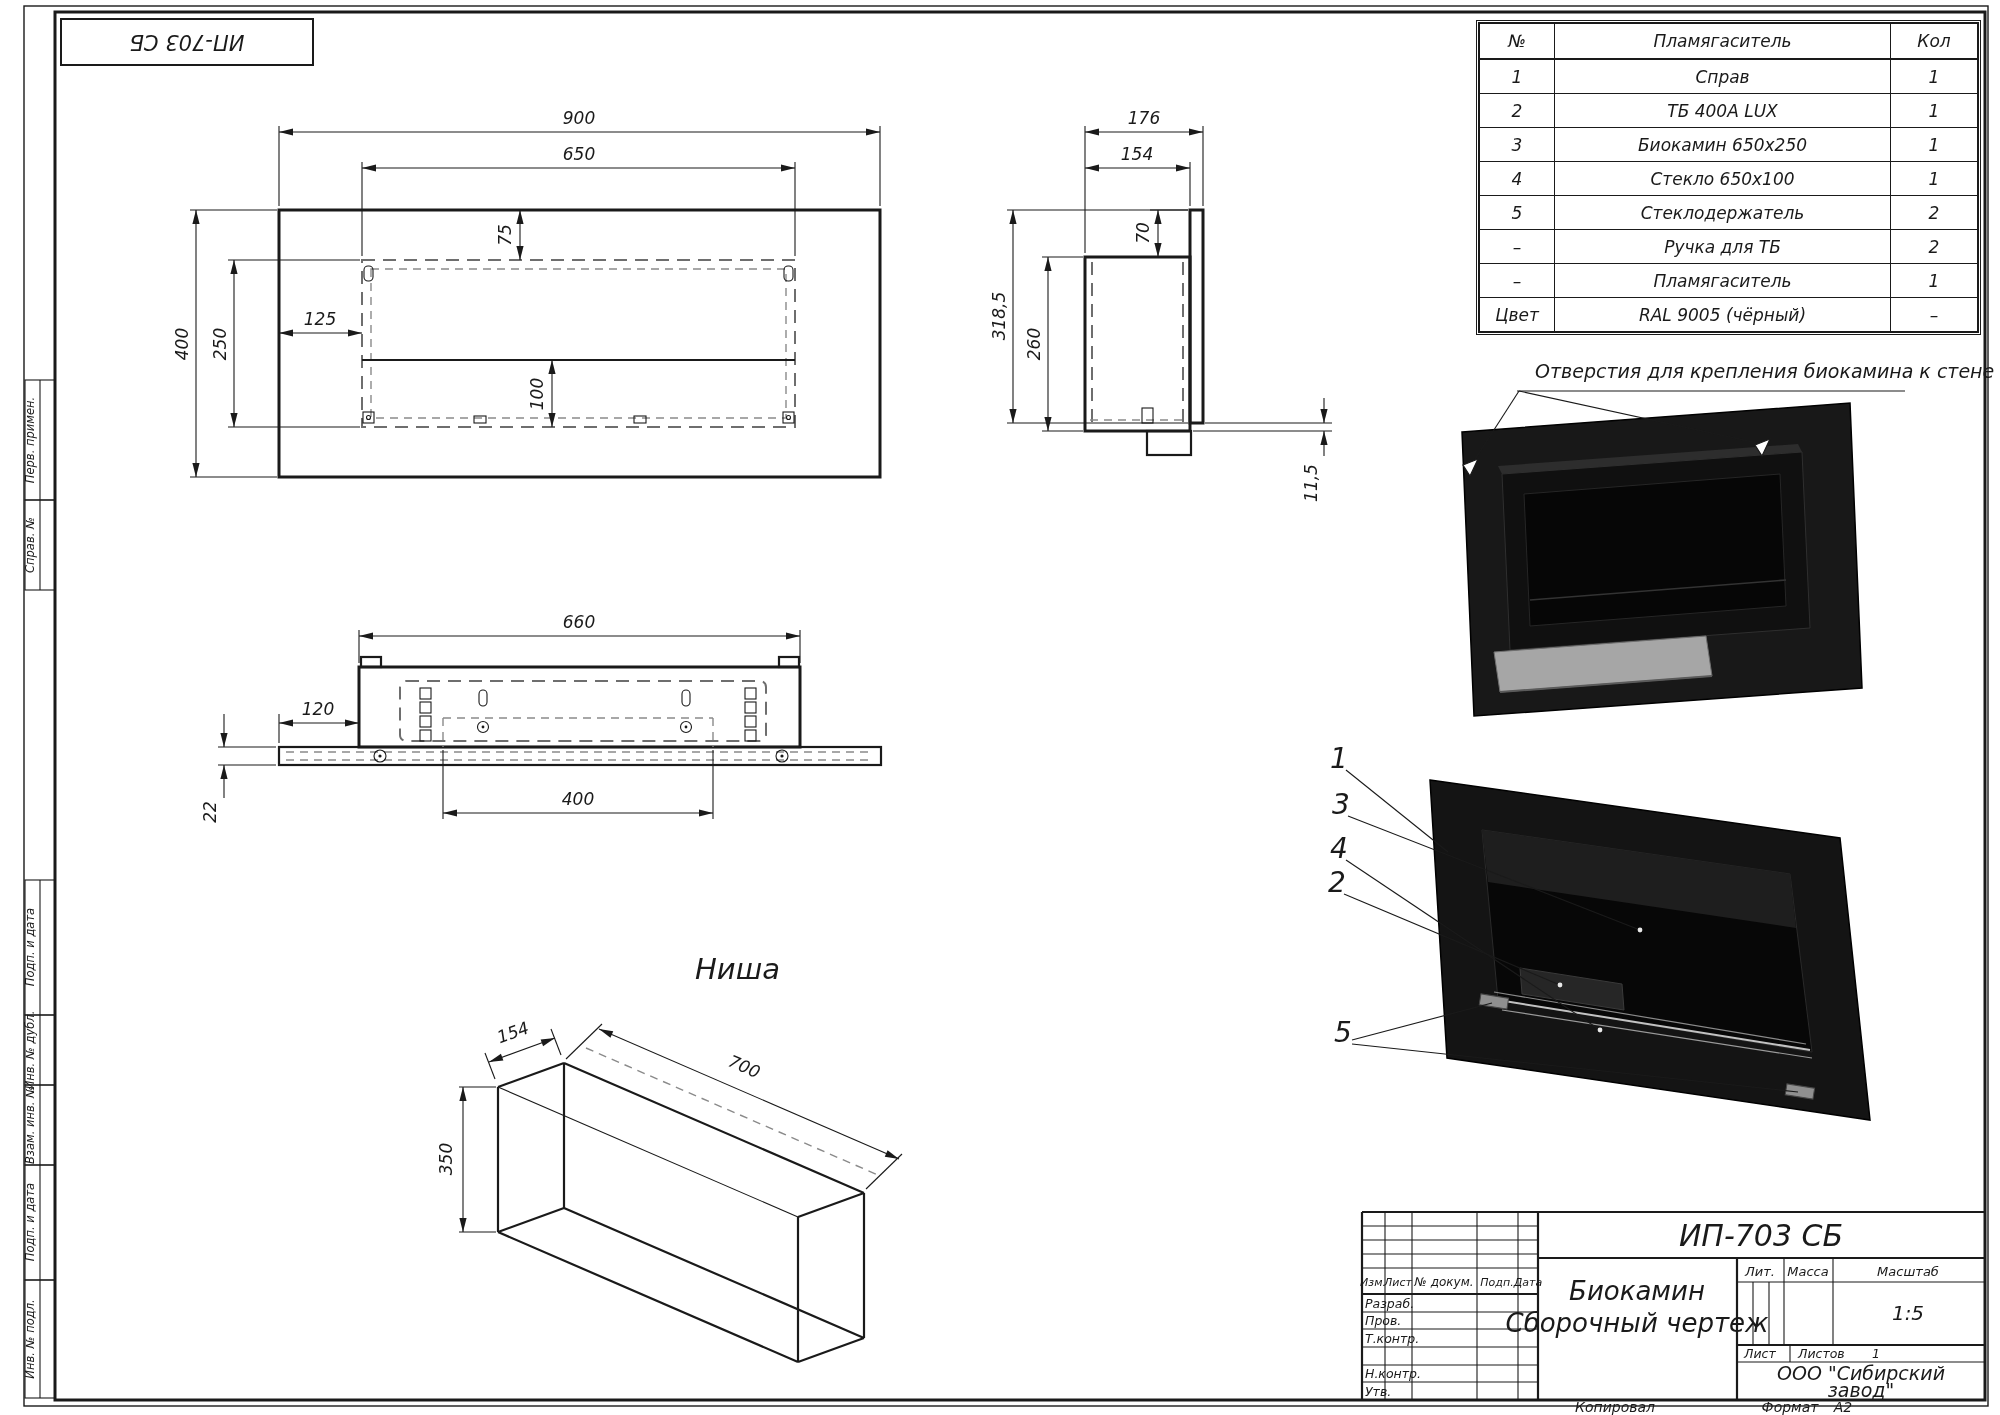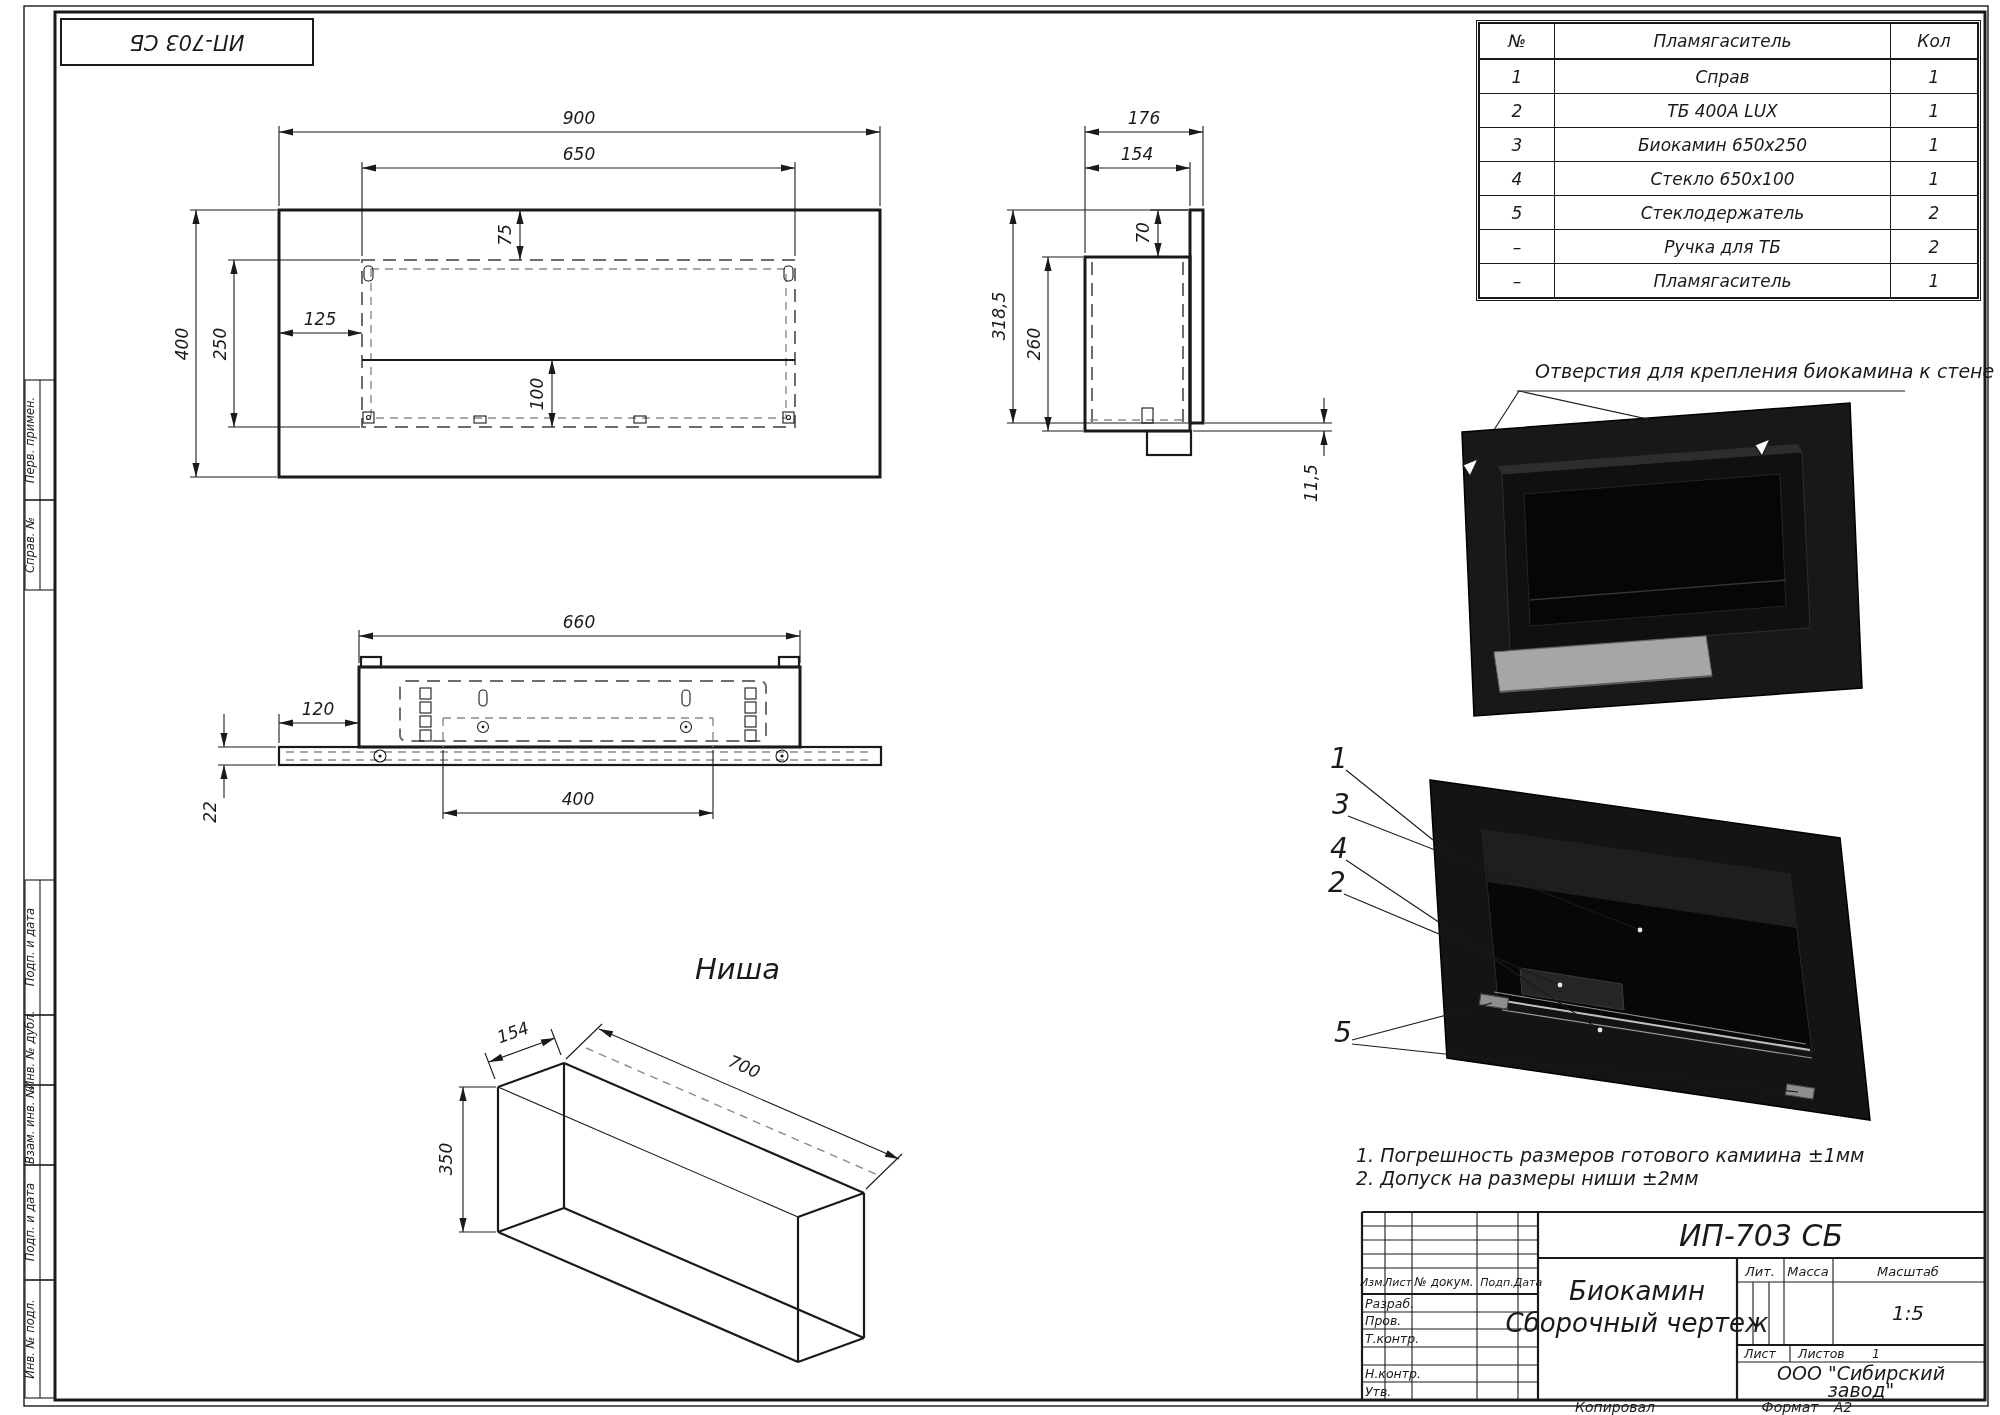--- a/index.html
+++ b/index.html
@@ -367,23 +367,24 @@
   <tr>
           <td>–</td>
           <td>Ручка для ТБ</td>
           <td>2</td>
         </tr>
   <tr>
           <td>–</td>
           <td>Пламягаситель</td>
           <td>1</td>
         </tr>
+  <tr>
+          <td>Цвет</td>
+          <td>RAL 9005 (чёрный)</td>
+          <td>–</td>
+        </tr>
 </tbody>
     </table>
 
 <div id="holes-label" class="overlay">Отверстия для крепления биокамина к стене</div>
 <div id="niche-title" class="overlay">Ниша</div>
-<div id="notes" class="overlay">
-  <div>1. Погрешность размеров готового камиина ±1мм</div>
-  <div>2. Допуск на размеры ниши ±2мм</div>
+
 </div>
 
-</div>
-
 </body></html>

